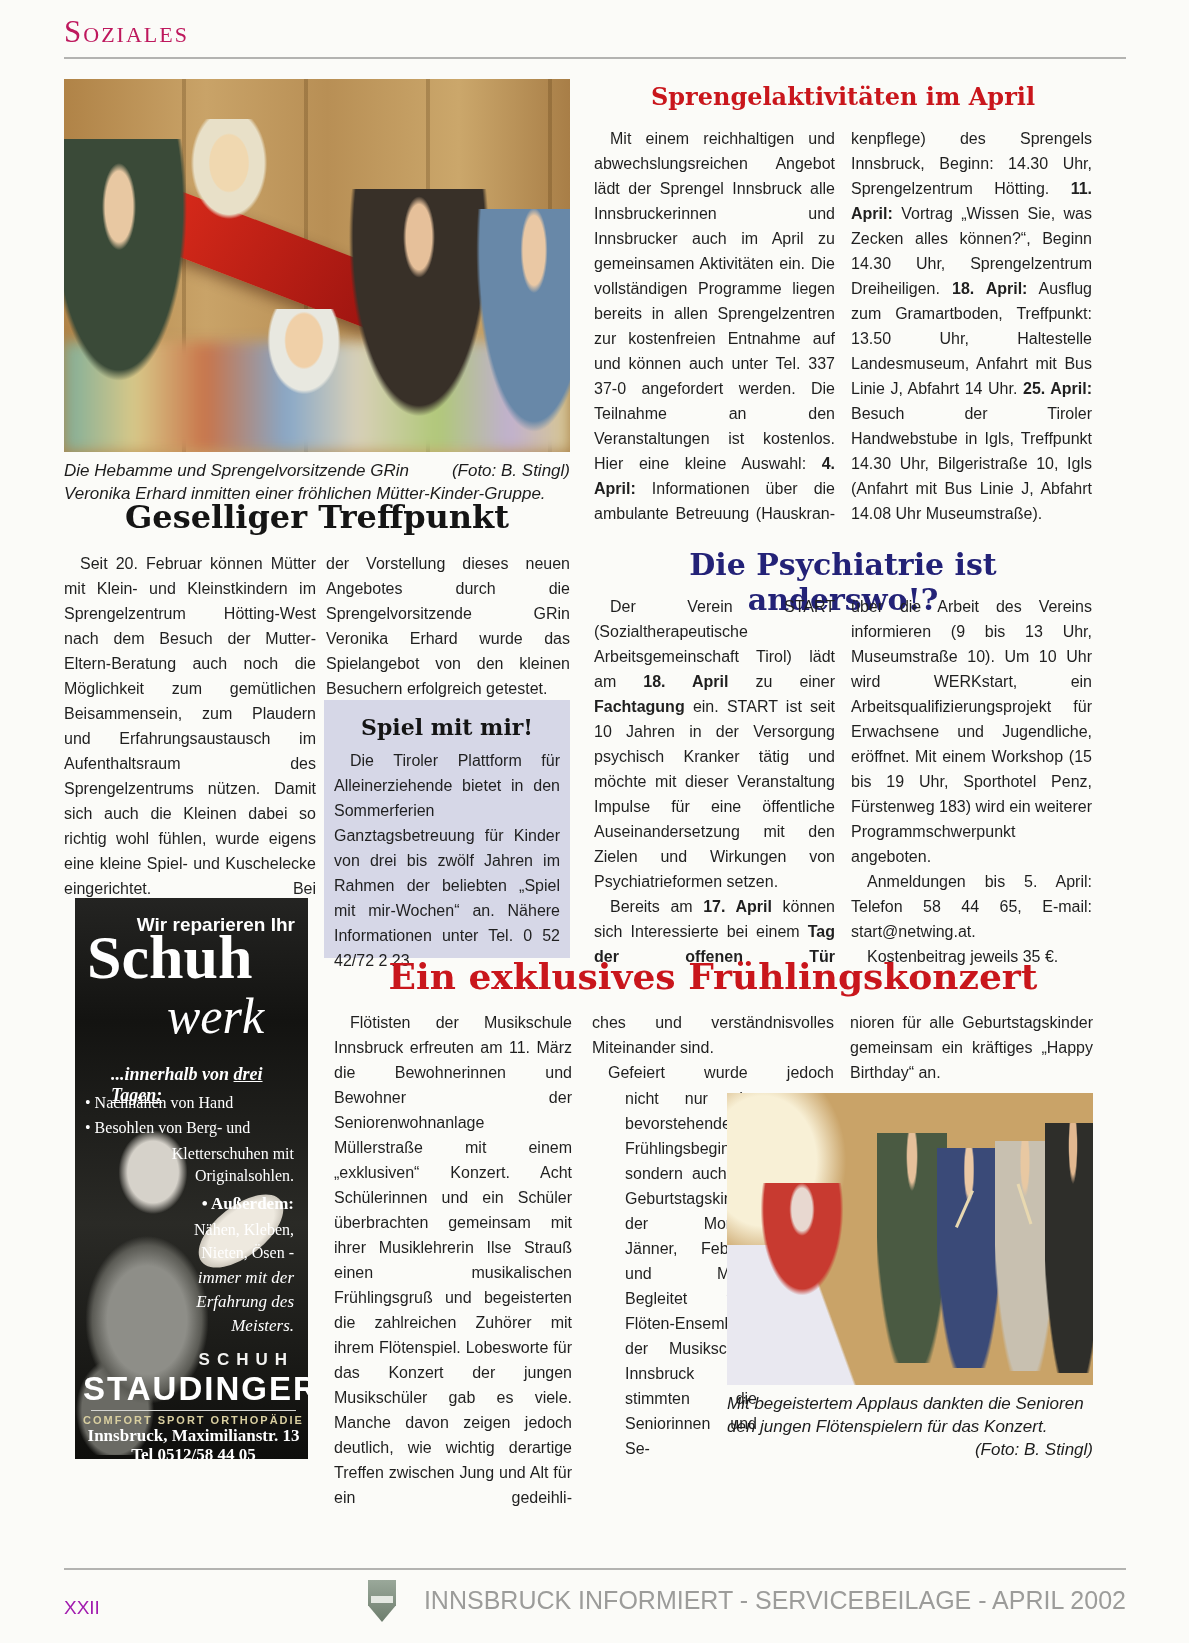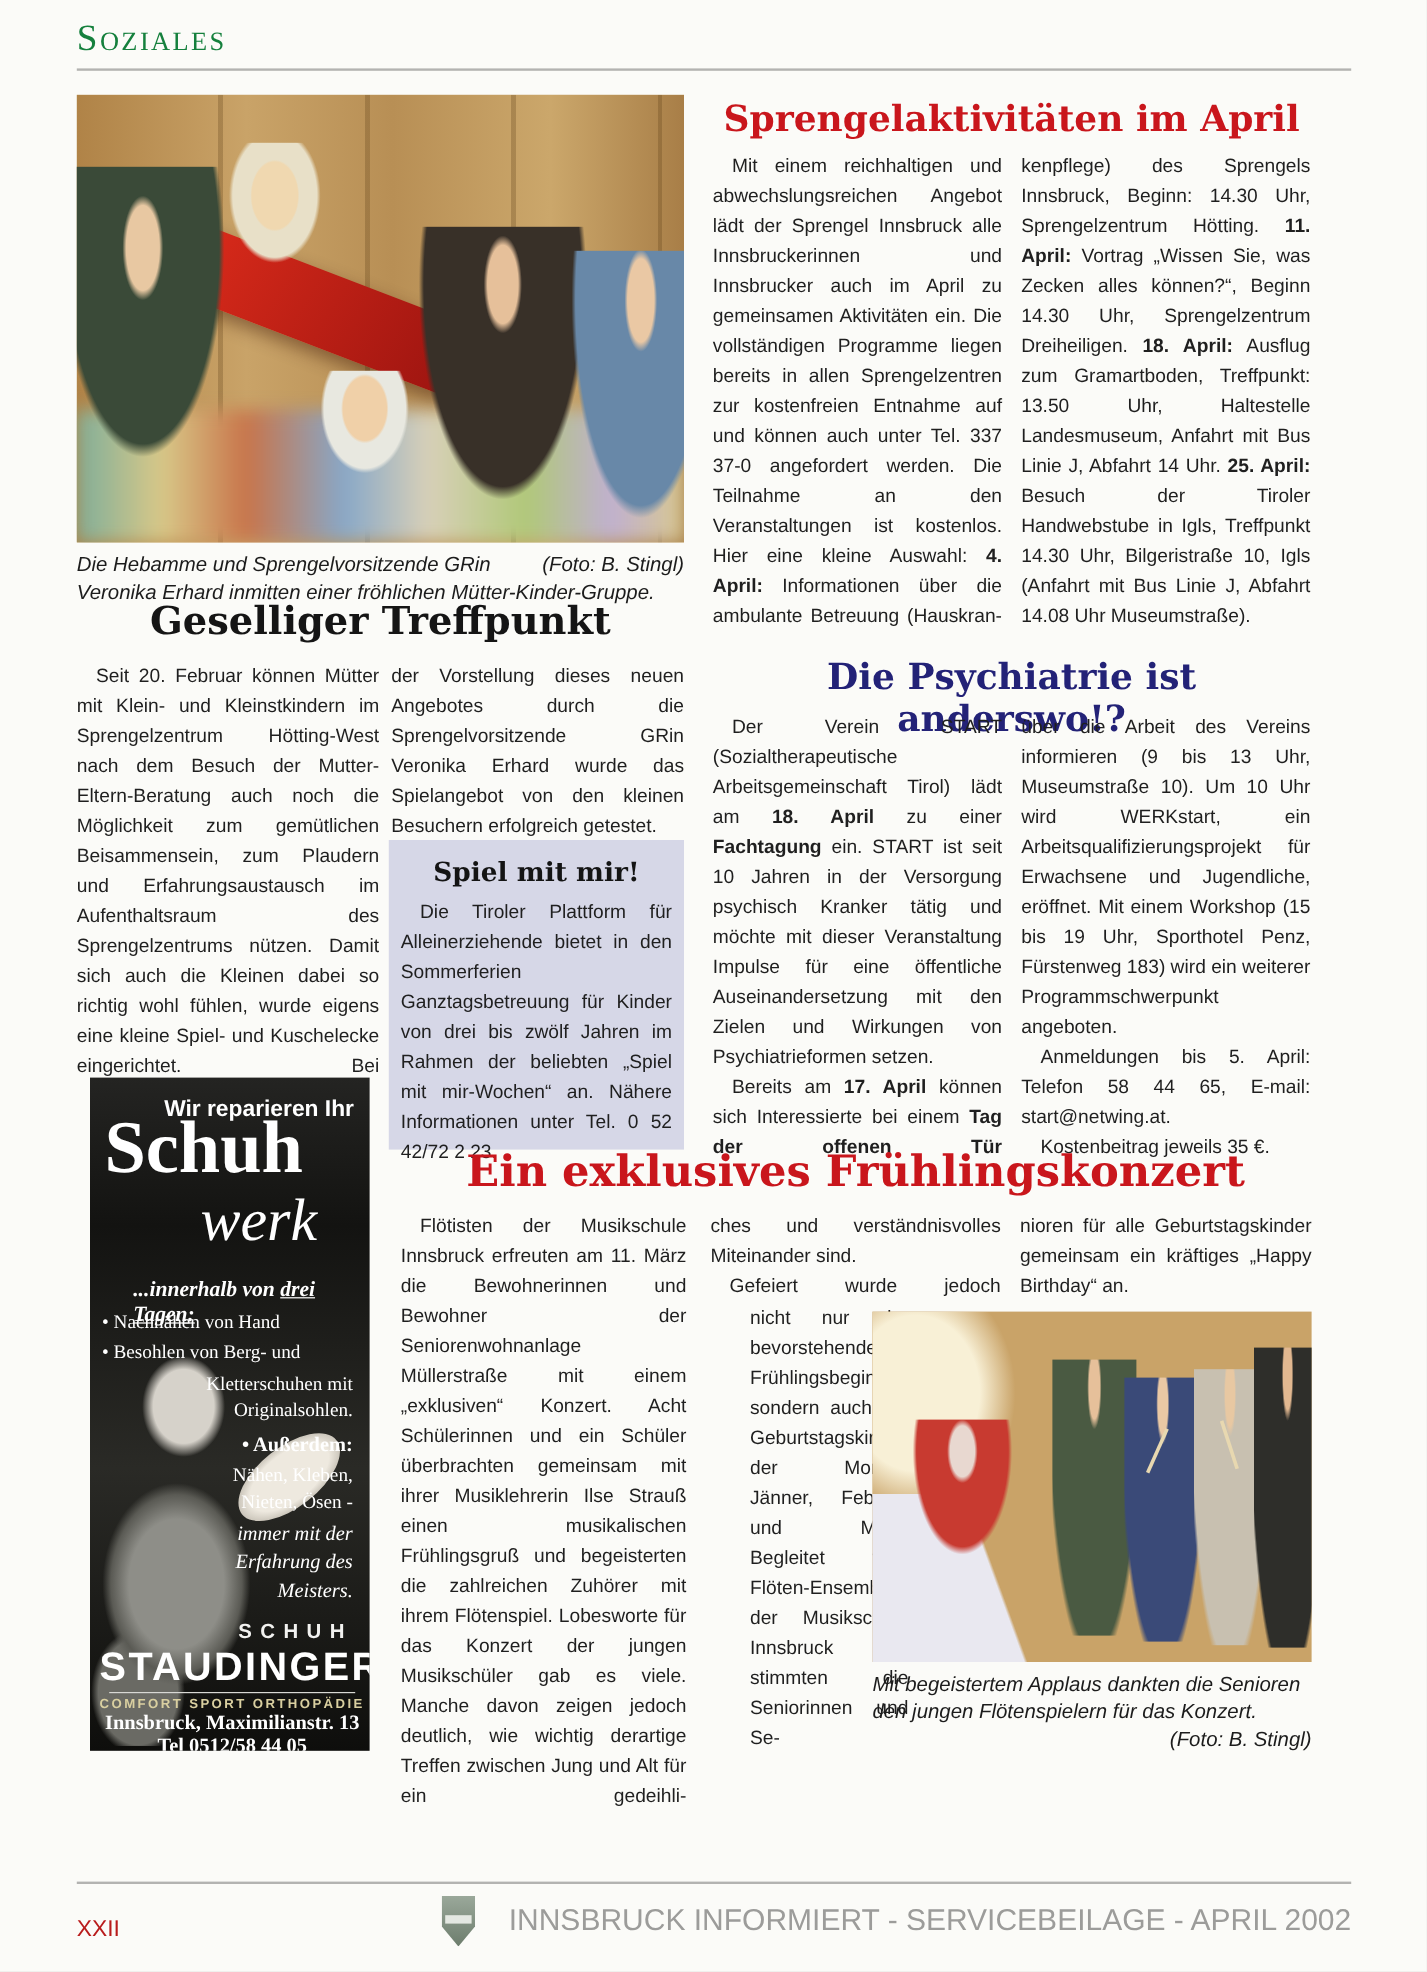--- a/index.html
+++ b/index.html
@@ -11,33 +11,33 @@
   .indent{text-indent:16px;}
   .jl{text-align-last:justify;}
   .serifhead{font-family:"DejaVu Serif","Liberation Serif",serif;font-weight:700;}
   .rb-b{font-weight:700;}
   .rb-i{font-style:italic;}
   .rb-u{text-decoration:underline;}
   .caption{font:italic 17px/23px "Liberation Sans",sans-serif;color:#1c1c1c;}
   .credit{float:right;font-style:italic;}
   .rule{background:#b3b3b1;height:2px;}
   
-  #soziales{font-family:"Liberation Serif",serif;font-variant:small-caps;font-size:31px;letter-spacing:2px;color:#15803d;}
+  #soziales{font-family:"Liberation Serif",serif;font-variant:small-caps;font-size:31px;letter-spacing:2px;color:#be185d;}
   
   .photo{overflow:hidden;background:#c9a368;}
   .ph-layer{position:absolute;}
   
   #spielbox{background:#d6d7e7;box-sizing:border-box;padding:10px 10px 8px 10px;}
   #spielbox .sb-title{text-align:center;font-size:22px;margin:4px 0 8px 0;color:#141414;}
   
   #ad{background:linear-gradient(180deg,#242422,#131311 22%,#2a2a26 58%,#0e0e0c 100%);overflow:hidden;color:#fff;}
   .ad-serif{font-family:"Liberation Serif",serif;}
   
   #footer-pub{font-size:25px;color:#9c9c9a;}
-  #footer-page{font-size:19px;color:#b91c1c;}
+  #footer-page{font-size:19px;color:#a21caf;}
 </style>
 </head>
 <body>
 
 <div id="page">
 
   <div id="soziales" class="abs" style="left:64px;top:14px;">Soziales</div>
   <div class="abs rule" style="left:64px;top:57px;width:1062px;"></div>
 
   <div class="abs photo" style="left:64px;top:79px;width:506px;height:373px;">
@@ -67,21 +67,21 @@
     <p>der Vorstellung dieses neuen Angebotes durch die Sprengelvorsitzende GRin Veronika Erhard wurde das Spielangebot von den kleinen Besuchern erfolgreich getestet.</p>
   </div>
 
   <div id="spielbox" class="abs" style="left:324px;top:700px;width:246px;height:258px;">
     <div class="sb-title serifhead">Spiel mit mir!</div>
     <div class="body-text">
       <p class="indent">Die Tiroler Plattform für Alleinerziehende bietet in den Sommerferien Ganztagsbetreuung für Kinder von drei bis zwölf Jahren im Rahmen der beliebten „Spiel mit mir-Wochen“ an. Nähere Informationen unter Tel. 0 52 42/72 2 23.</p>
     </div>
   </div>
 
-  <div class="abs serifhead" style="left:594px;top:82px;width:498px;text-align:center;font-size:30px;color:#c9161c;">Sprengelaktivitäten im April</div>
+  <div class="abs serifhead" style="left:594px;top:82px;width:498px;text-align:center;font-size:24px;color:#c9161c;">Sprengelaktivitäten im April</div>
   <div class="abs body-text" style="left:594px;top:126px;width:241px;">
     <p class="indent jl"><span>Mit einem reichhaltigen und abwechslungsreichen Angebot lädt der Sprengel Innsbruck alle Innsbruckerinnen und Innsbrucker auch im April zu gemeinsamen Aktivitäten ein. Die vollständigen Programme liegen bereits in allen Sprengelzentren zur kostenfreien Entnahme auf und können auch unter Tel. 337 37-0 angefordert werden. Die Teilnahme an den Veranstaltungen ist kostenlos. Hier eine kleine Auswahl: </span><span class="rb-b">4. April:</span><span> Informationen über die ambulante Betreuung (Hauskran-</span></p>
   </div>
   <div class="abs body-text" style="left:851px;top:126px;width:241px;">
     <p><span>kenpflege) des Sprengels Innsbruck, Beginn: 14.30 Uhr, Sprengelzentrum Hötting. </span><span class="rb-b">11. April:</span><span> Vortrag „Wissen Sie, was Zecken alles können?“, Beginn 14.30 Uhr, Sprengelzentrum Dreiheiligen. </span><span class="rb-b">18. April:</span><span> Ausflug zum Gramartboden, Treffpunkt: 13.50 Uhr, Haltestelle Landesmuseum, Anfahrt mit Bus Linie J, Abfahrt 14 Uhr. </span><span class="rb-b">25. April:</span><span> Besuch der Tiroler Handwebstube in Igls, Treffpunkt 14.30 Uhr, Bilgeristraße 10, Igls (Anfahrt mit Bus Linie J, Abfahrt 14.08 Uhr Museumstraße).</span></p>
   </div>
 
   <div class="abs serifhead" style="left:594px;top:547px;width:498px;text-align:center;font-size:30px;color:#232277;">Die Psychiatrie ist anderswo!?</div>
   <div class="abs body-text" style="left:594px;top:594px;width:241px;">
     <p class="indent"><span>Der Verein START (Sozialtherapeutische Arbeitsgemeinschaft Tirol) lädt am </span><span class="rb-b">18. April</span><span> zu einer </span><span class="rb-b">Fachtagung</span><span> ein. START ist seit 10 Jahren in der Versorgung psychisch Kranker tätig und möchte mit dieser Veranstaltung Impulse für eine öffentliche Auseinandersetzung mit den Zielen und Wirkungen von Psychiatrieformen setzen.</span></p>

